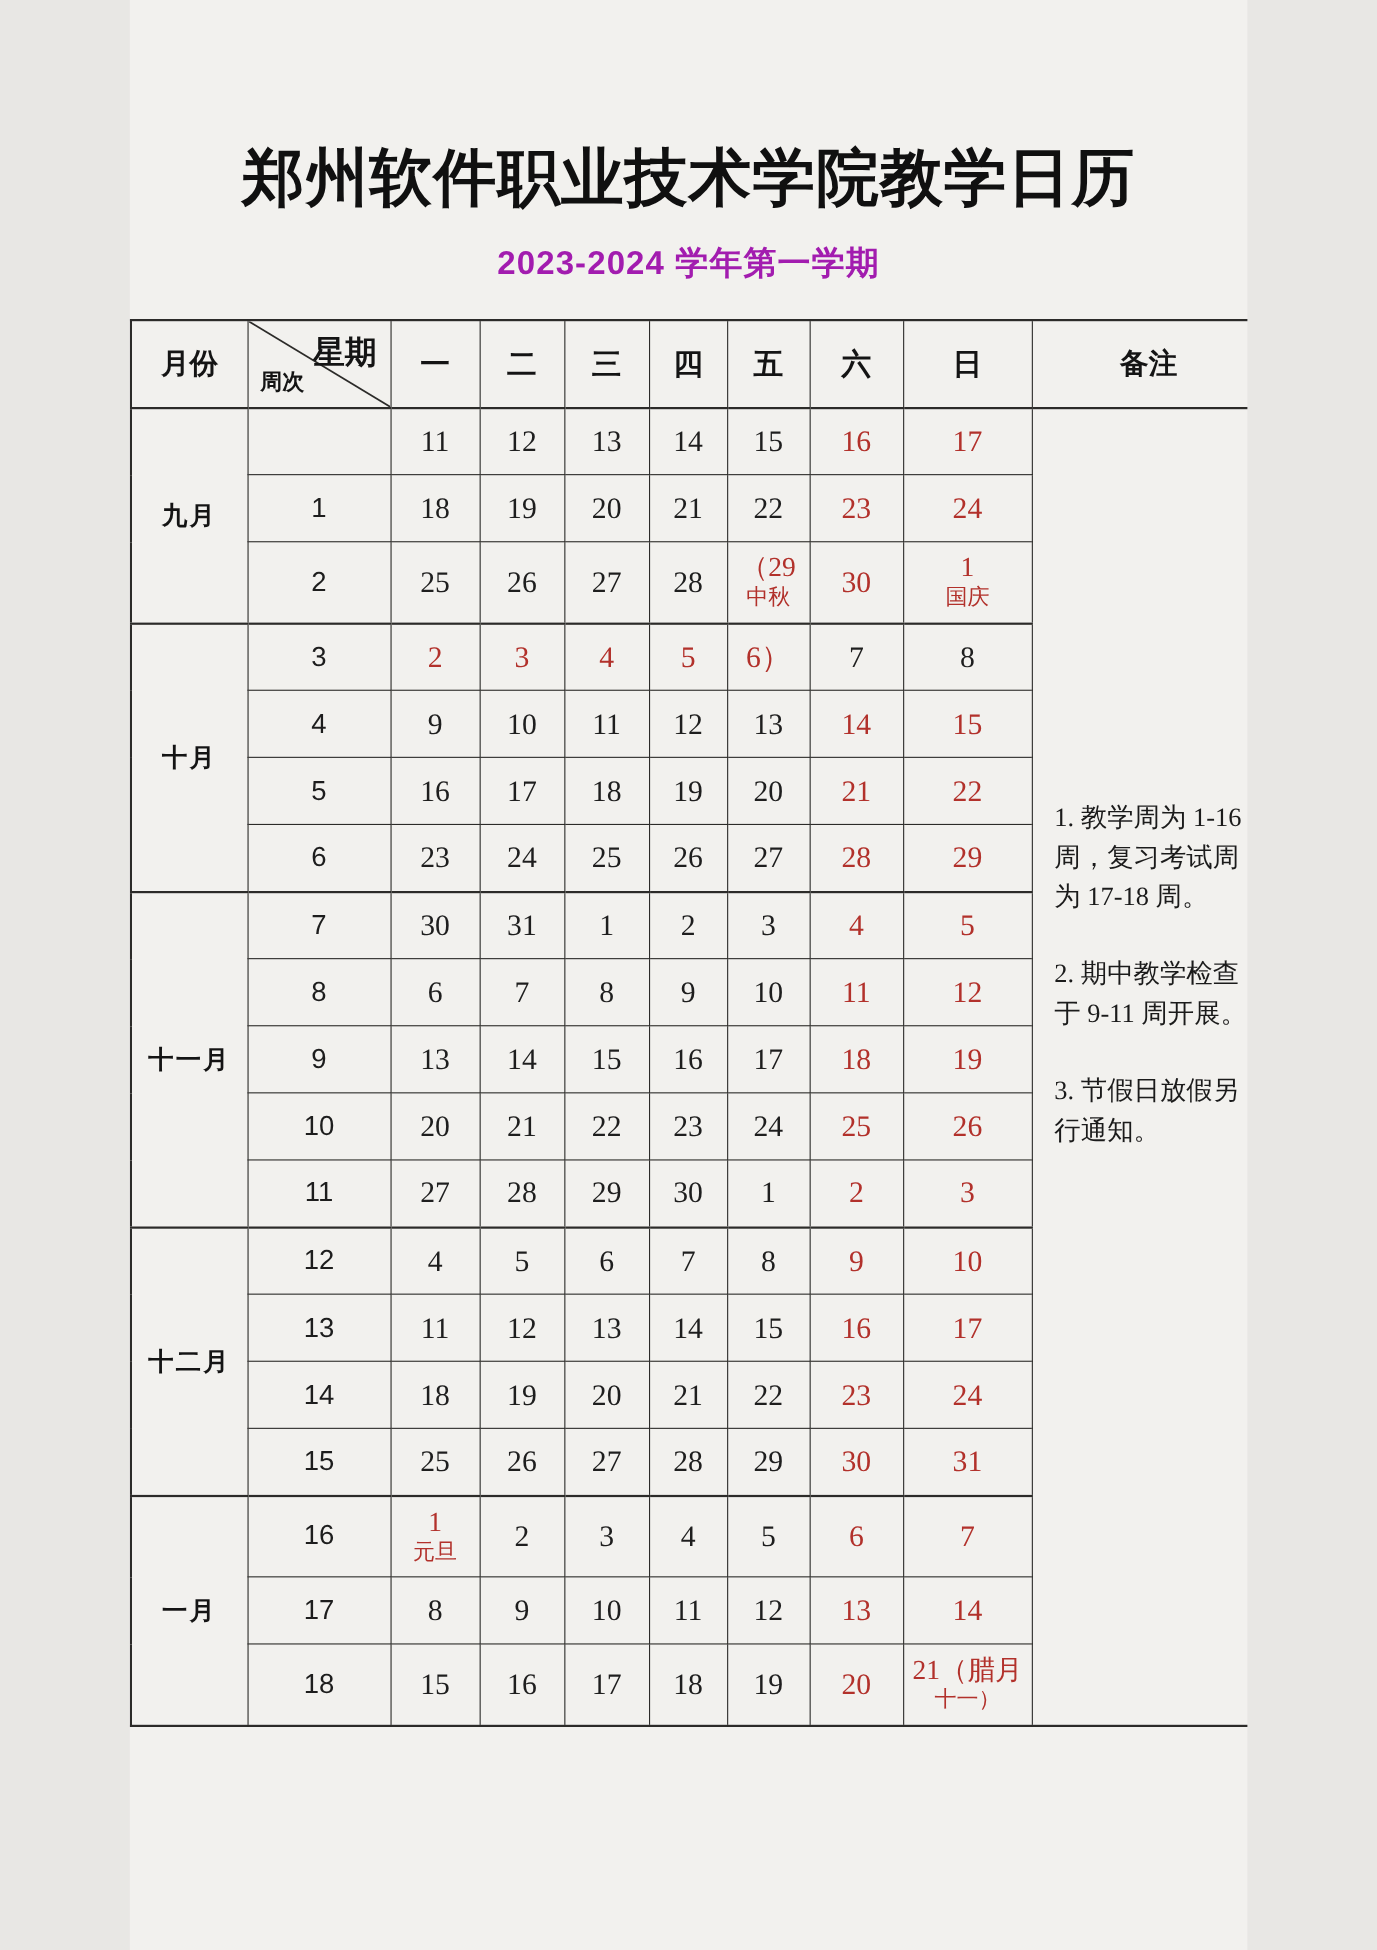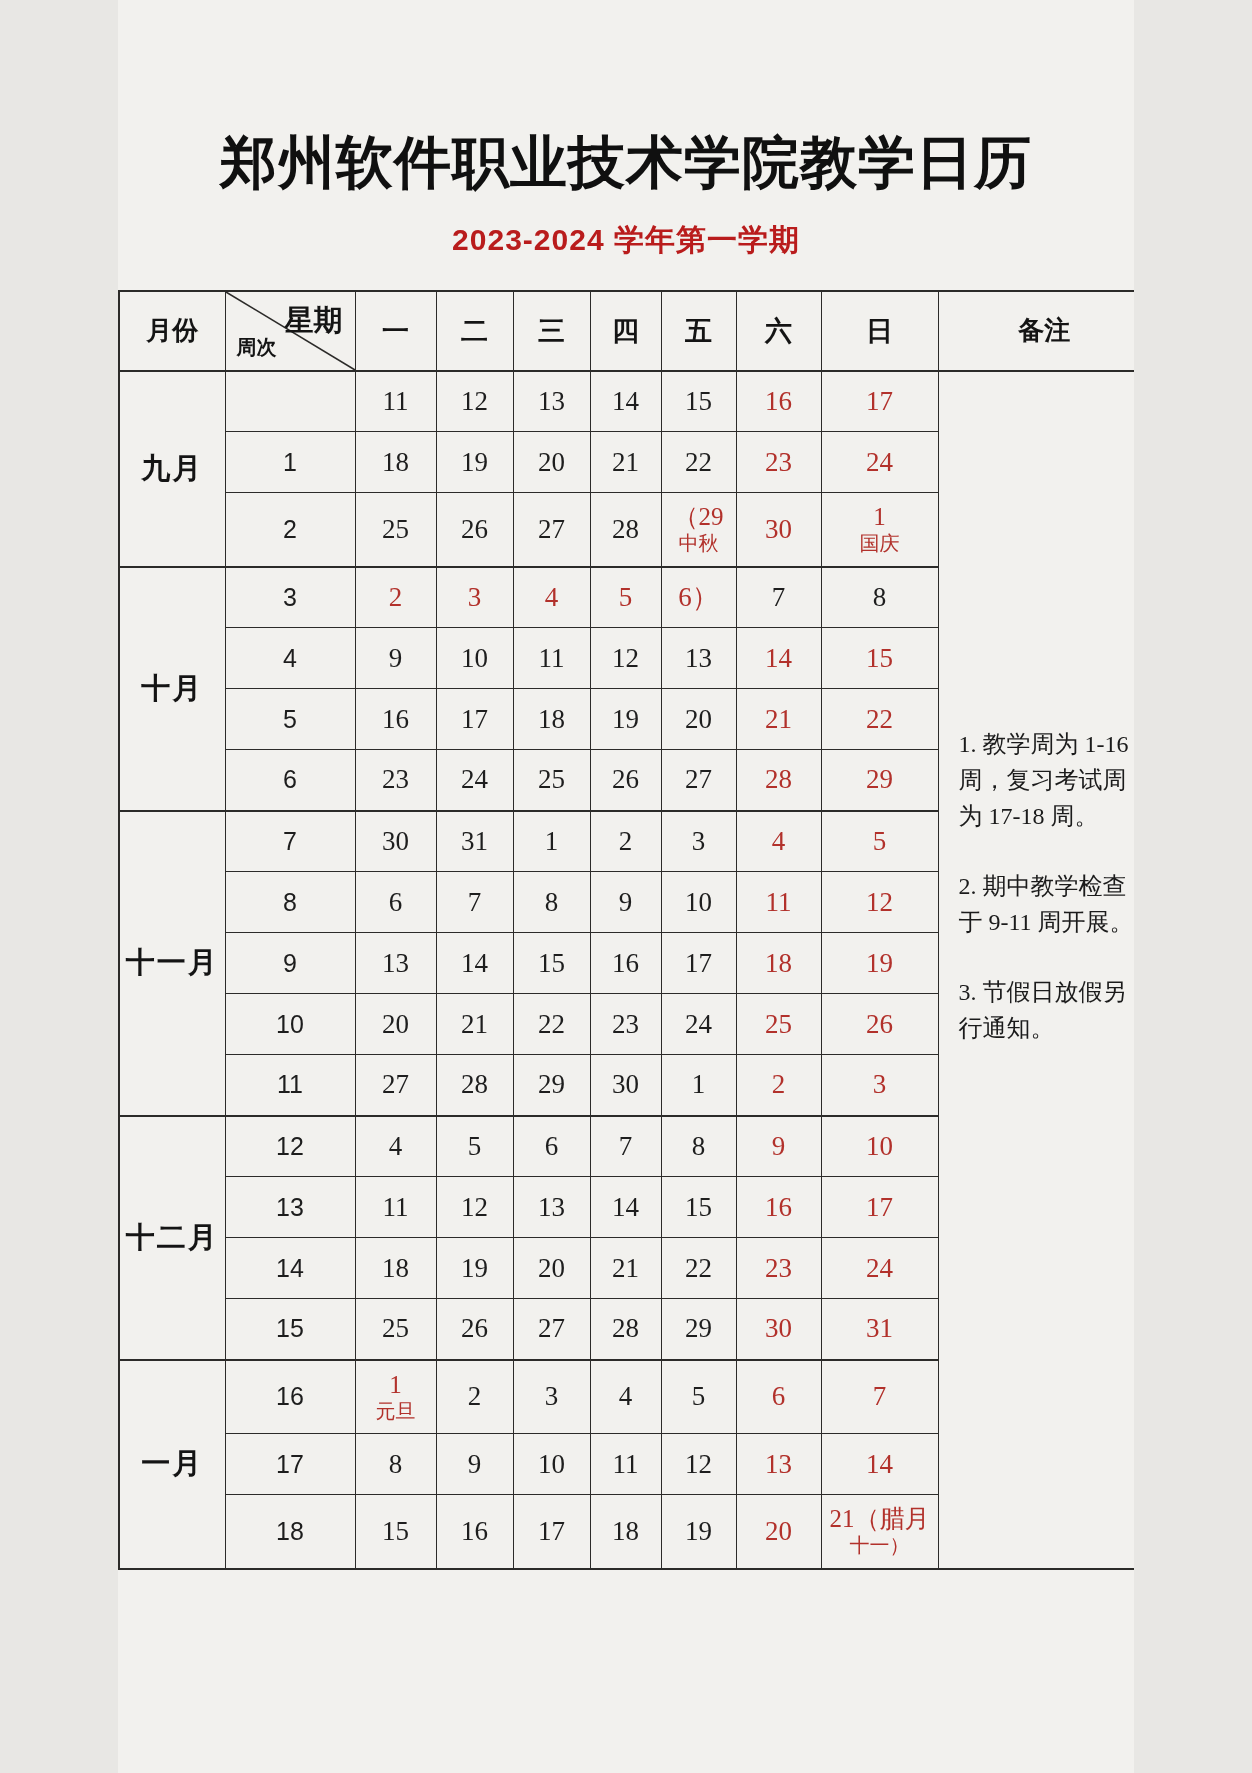--- a/index.html
+++ b/index.html
@@ -11,21 +11,21 @@
     position:relative; width:1016px; height:1773px; margin:0 auto;
     background:var(--paper); overflow:hidden;
     font-family:"Liberation Sans", sans-serif; color:var(--ink);
   }
   .page-title{
     margin:0; padding-top:130px; text-align:center;
     font-size:57px; line-height:1.15; font-weight:bold; letter-spacing:1px; color:#101010;
   }
   .page-subtitle{
     margin:26px 0 0; text-align:center;
-    font-size:30px; line-height:1.2; font-weight:bold; letter-spacing:1px; color:#b91c1c;
+    font-size:30px; line-height:1.2; font-weight:bold; letter-spacing:1px; color:#a21caf;
   }
   table.cal{
     margin:32px auto 0; border-collapse:collapse; table-layout:fixed;
     width:1032px; border:2.5px solid var(--line);
     background:transparent;
   }
   .cal th, .cal td{
     border:1.5px solid var(--line); padding:0; text-align:center; vertical-align:middle;
     overflow:hidden;
   }
@@ -35,21 +35,21 @@
   
   .diag{position:relative;}
   .diag svg{position:absolute; inset:0; width:100%; height:100%;}
   .diag .corner-top{position:absolute; top:9px; right:12px; font-size:29px; font-weight:bold;}
   .diag .corner-bottom{position:absolute; bottom:9px; left:11px; font-size:20px; font-weight:bold;}
   
   .cal tbody tr{height:61px;}
   .cal tbody tr.tall{height:74px;}
   .cal tbody tr.month-start td{border-top-width:2.5px;}
   td.month-cell{
-    font-size:29px; font-weight:bold; letter-spacing:2px; color:#141414;
+    font-size:23px; font-weight:bold; letter-spacing:2px; color:#141414;
     font-family:Liberation Sans, sans-serif;
   }
   td.week-cell{font-size:25px; color:#1d1d1d;}
   td.day-cell{
     font-size:27px; color:#1e1e1e; font-family:"Liberation Serif", serif; line-height:1.15;
   }
   td.day-cell.red{color:var(--red);}
   td.day-cell .l2{font-size:20px; line-height:1.15;}
   td.day-cell.two{font-size:25px;}
   

